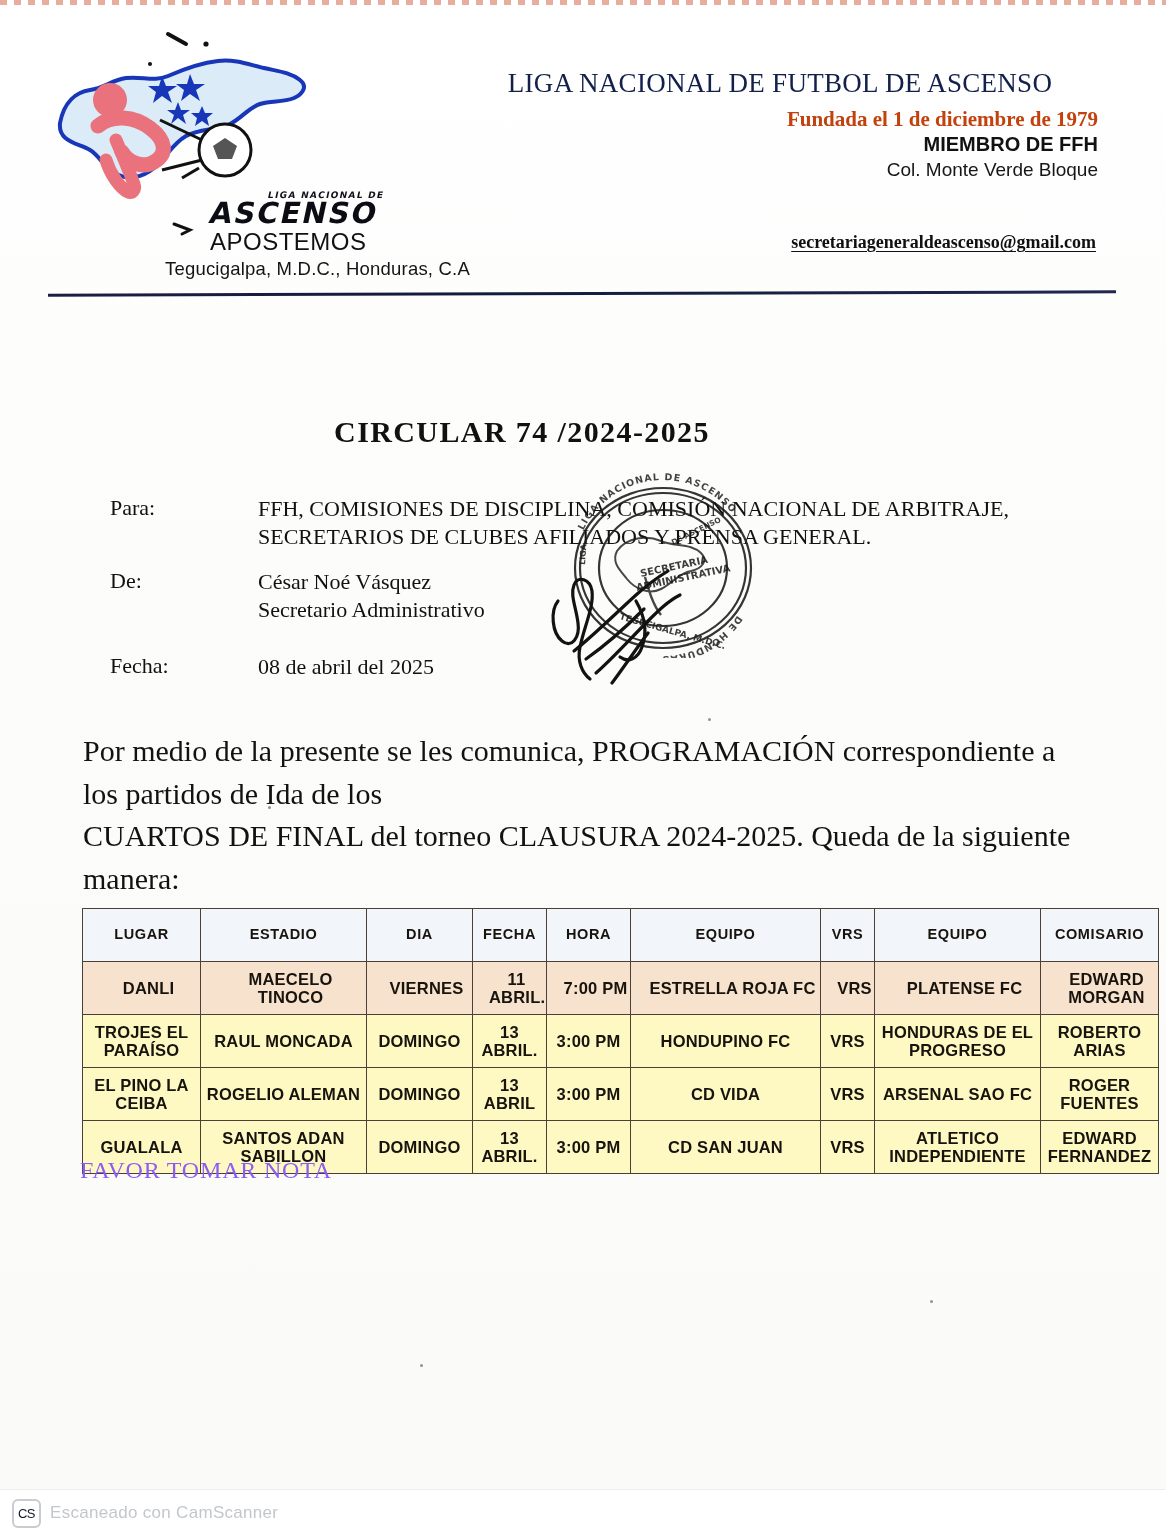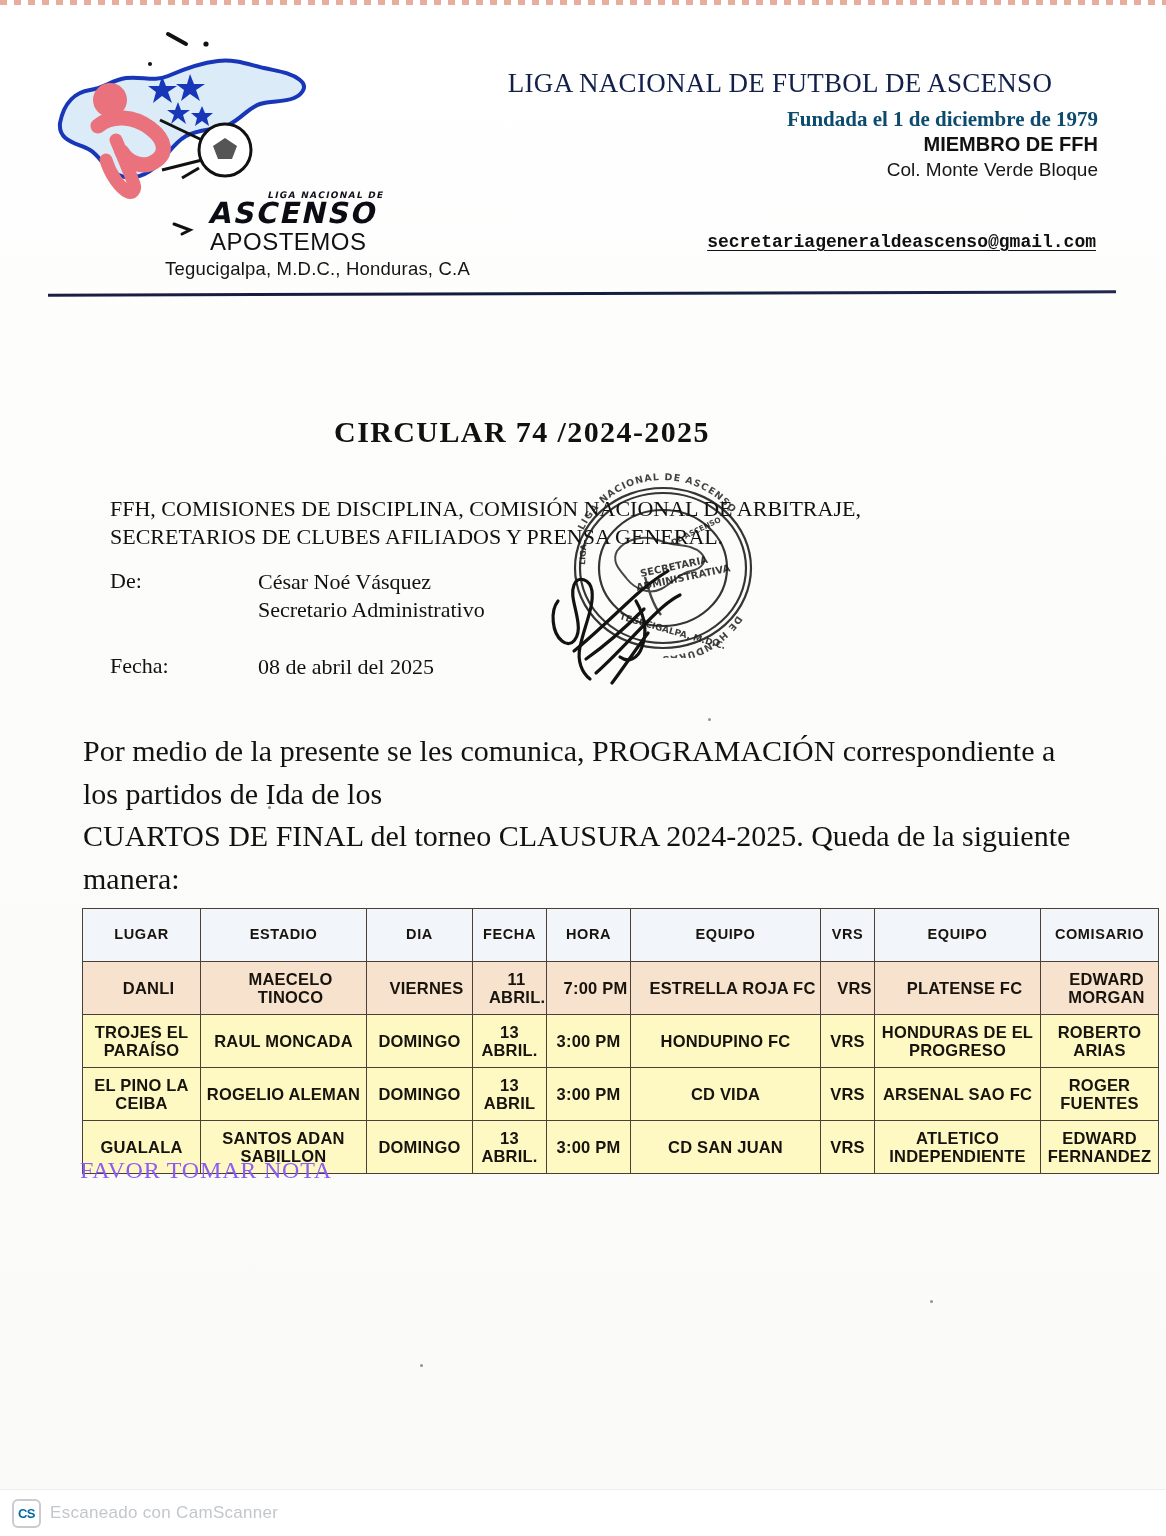--- a/index.html
+++ b/index.html
@@ -49,33 +49,33 @@
     font-family:"Liberation Sans", sans-serif;font-size:18.5px;color:#141414;
     letter-spacing:.2px;
   }
   .h-title{
     position:absolute;left:455px;top:68px;width:650px;text-align:center;
     font-family:"Liberation Serif", serif;font-size:27px;
     color:#12204a;letter-spacing:.3px;white-space:nowrap;
   }
   .h-line2{
     position:absolute;right:68px;top:107px;text-align:right;
-    font-family:"Liberation Serif", serif;font-weight:700;font-size:21px;color:#0c4a6e;
+    font-family:"Liberation Serif", serif;font-weight:700;font-size:21px;color:#c2410c;
   }
   .h-line3{
     position:absolute;right:68px;top:133px;text-align:right;
     font-family:"Liberation Sans", sans-serif;font-weight:700;font-size:20px;color:#111;
   }
   .h-line4{
     position:absolute;right:68px;top:159px;text-align:right;
     font-family:"Liberation Sans", sans-serif;font-size:19px;color:#161616;
   }
   .h-mail{
     position:absolute;right:70px;top:232px;text-align:right;
-    font-family:Liberation Mono, monospace;font-weight:700;font-size:18px;color:#101010;
+    font-family:Liberation Serif, serif;font-weight:700;font-size:18px;color:#101010;
     text-decoration:underline;text-underline-offset:3px;
   }
   .rule{
     position:absolute;left:48px;top:292px;width:1068px;height:3px;
     background:linear-gradient(90deg,#1b1f45,#141a3c 40%,#20264f 100%);
     transform:rotate(-0.18deg);
   }
 
   
   .circ-title{
@@ -146,21 +146,21 @@
 
   
   .cs-bar{
     position:absolute;left:0;bottom:0;width:1166px;height:46px;
     background:#ffffff;border-top:1px solid #ededed;
     display:flex;align-items:center;padding-left:12px;gap:9px;
   }
   .cs-logo{
     width:25px;height:25px;border:2px solid #c9ccd0;border-radius:6px;
     display:flex;align-items:center;justify-content:center;
-    font-family:"Liberation Sans", sans-serif;font-size:13px;font-weight:700;color:#0369a1;
+    font-family:"Liberation Sans", sans-serif;font-size:13px;font-weight:400;color:#0f172a;
     letter-spacing:-.5px;
   }
   .cs-txt{
     font-family:"Liberation Sans", sans-serif;font-size:17px;color:#c3c6cb;letter-spacing:.3px;
   }
 
   
   .speck{position:absolute;background:#2a2a2a;border-radius:50%;opacity:.5;}
 </style>
 </head>
@@ -218,20 +218,21 @@
   <div class="h-mail">secretariageneraldeascenso@gmail.com</div>
 
   <div class="rule"></div>
 </div>
 
 <div class="circ-title">CIRCULAR 74 /2024-2025</div>
 
 <div class="meta">
 
   <div class="meta-row m-para">
+    <div class="meta-label">Para:</div>
     <div class="meta-val">
       <div>FFH, COMISIONES DE DISCIPLINA, COMISIÓN NACIONAL DE ARBITRAJE,</div>
       <div>SECRETARIOS DE CLUBES AFILIADOS Y PRENSA GENERAL.</div>
     </div>
   </div>
 
   <div class="meta-row m-de">
     <div class="meta-label">De:</div>
     <div class="meta-val">
       <div>César Noé Vásquez</div>

